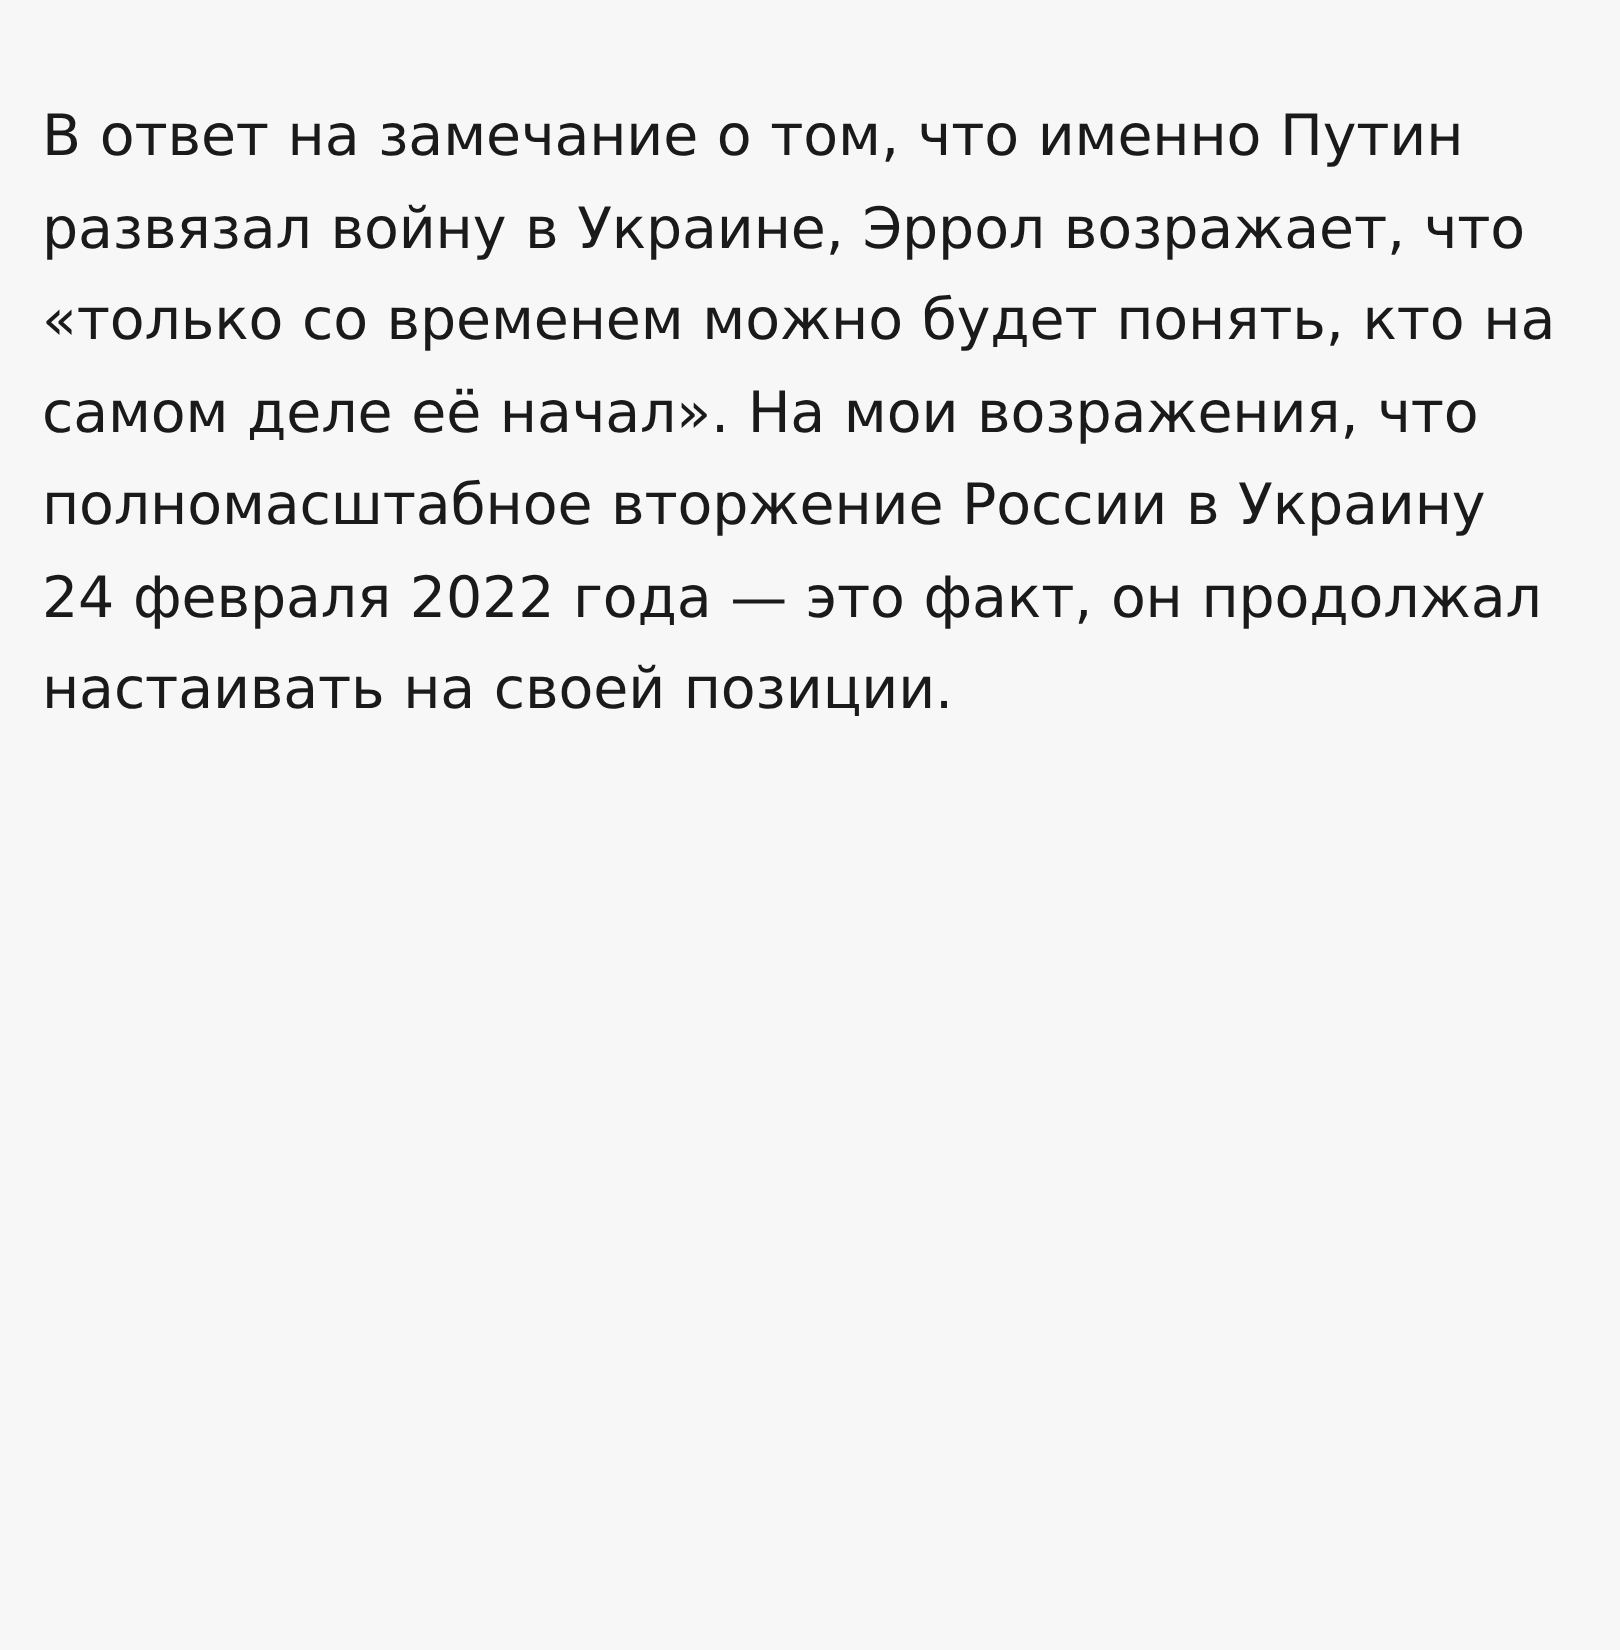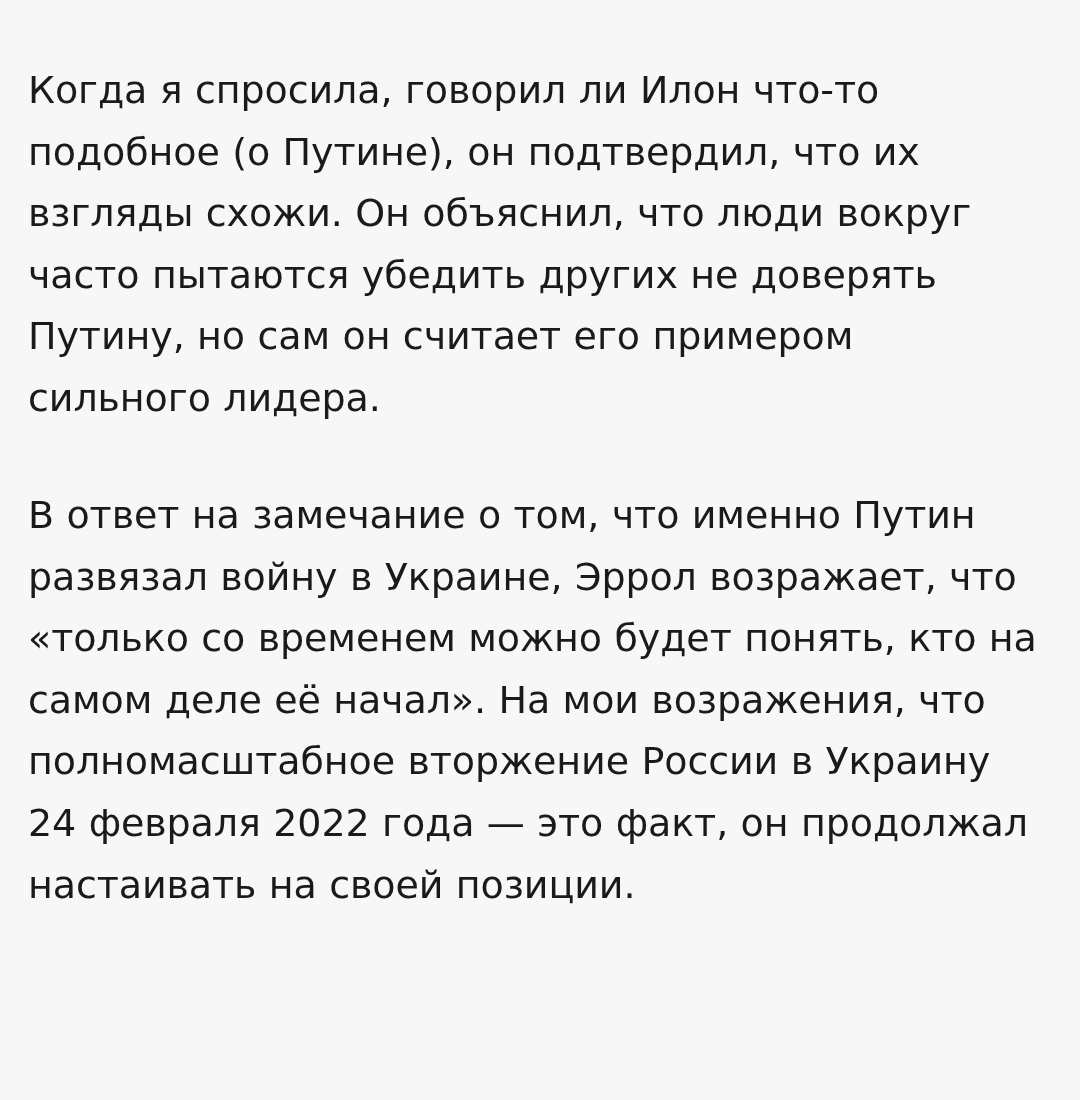--- a/index.html
+++ b/index.html
@@ -31,15 +31,14 @@
     word-spacing: 0.5px;
   }
   .paragraph + .paragraph {
     margin-top: 56px;
   }
 </style>
 </head>
 <body>
 
 <div class="article">
-  <p class="paragraph">Когда я спросила, говорил ли Илон что-то подобное (о Путине), он подтвердил, что их взгляды схожи. Он объяснил, что люди вокруг часто пытаются убедить других не доверять Путину, но сам он считает его примером сильного лидера.</p>
   <p class="paragraph">В ответ на замечание о том, что именно Путин развязал войну в Украине, Эррол возражает, что «только со временем можно будет понять, кто на самом деле её начал». На мои возражения, что полномасштабное вторжение России в Украину 24 февраля 2022 года — это факт, он продолжал настаивать на своей позиции.</p>
 </div>
 
 </body></html>

